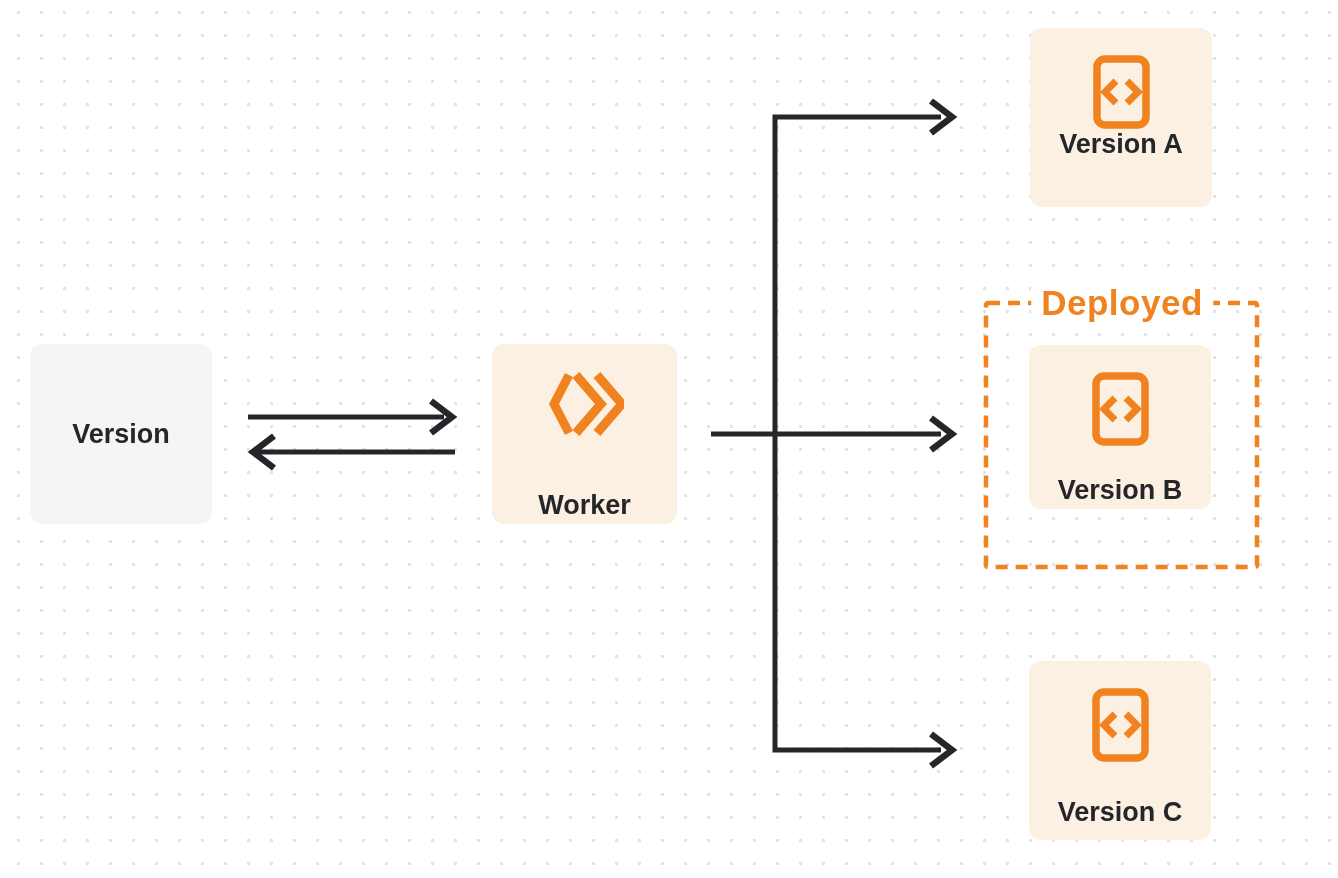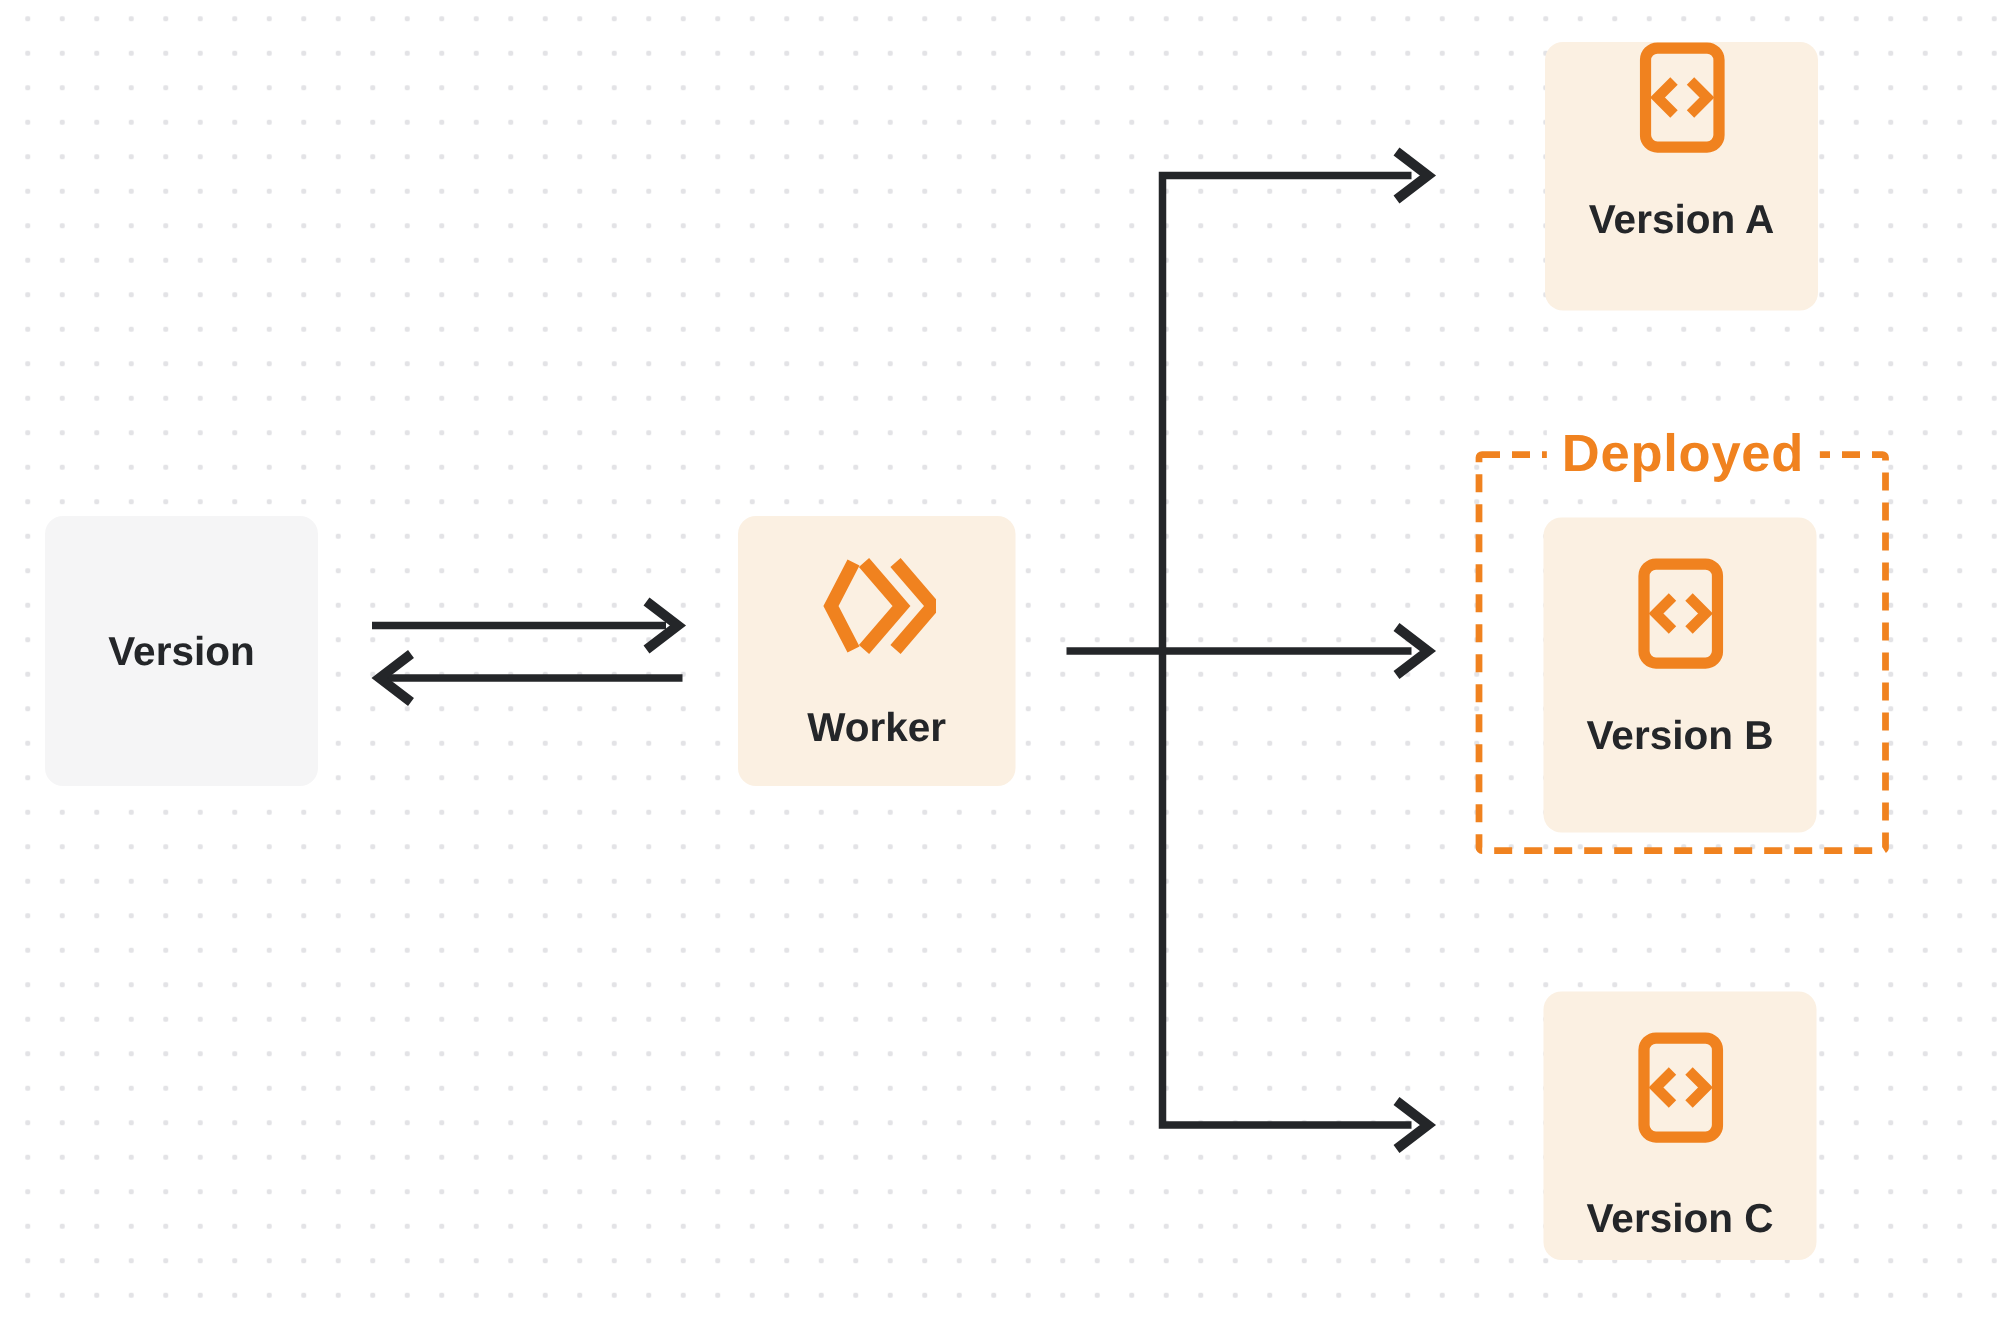--- a/index.html
+++ b/index.html
@@ -41,23 +41,23 @@
   .node .label{
     font-weight:bold;
     font-size:27px;
     color:var(--ink);
     line-height:30px;
     white-space:nowrap;
   }
   .node-gray{background:var(--node-gray);}
   .node-cream{background:var(--node-cream);}
   #client{left:30px;top:344px;width:182px;height:180px;justify-content:center;}
-  #worker{left:492px;top:344px;width:185px;height:180px;padding-top:28px;gap:34px;}
-  #version-a{left:1030px;top:28px;width:182px;height:179px;gap:29px;}
-  #version-b{left:1029px;top:345px;width:182px;height:210px;padding-top:27px;gap:29px;}
+  #worker{left:492px;top:344px;width:185px;height:180px;padding-top:28px;gap:54px;}
+  #version-a{left:1030px;top:28px;width:182px;height:179px;padding-top:27px;}
+  #version-b{left:1029px;top:345px;width:182px;height:164px;padding-top:27px;gap:29px;}
   #version-c{left:1029px;top:661px;width:182px;height:179px;padding-top:27px;gap:35px;}
   .worker-logo polyline{
     stroke:var(--accent-orange);stroke-width:9;fill:none;
     stroke-linejoin:miter;stroke-linecap:butt;
   }
   .code-icon rect,.code-icon polyline{
     stroke:var(--accent-orange);fill:none;
     stroke-linejoin:miter;stroke-linecap:butt;
   }
   .code-icon rect{stroke-width:7.5;}

